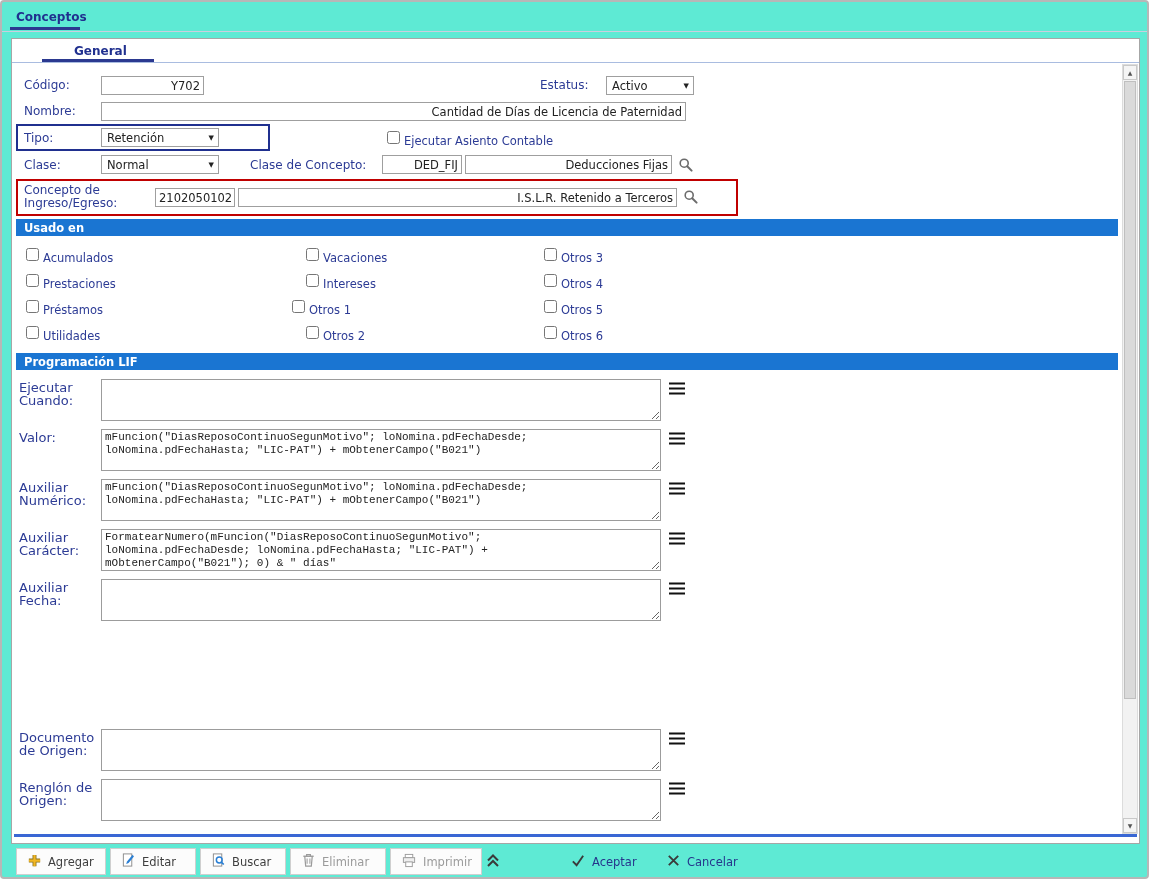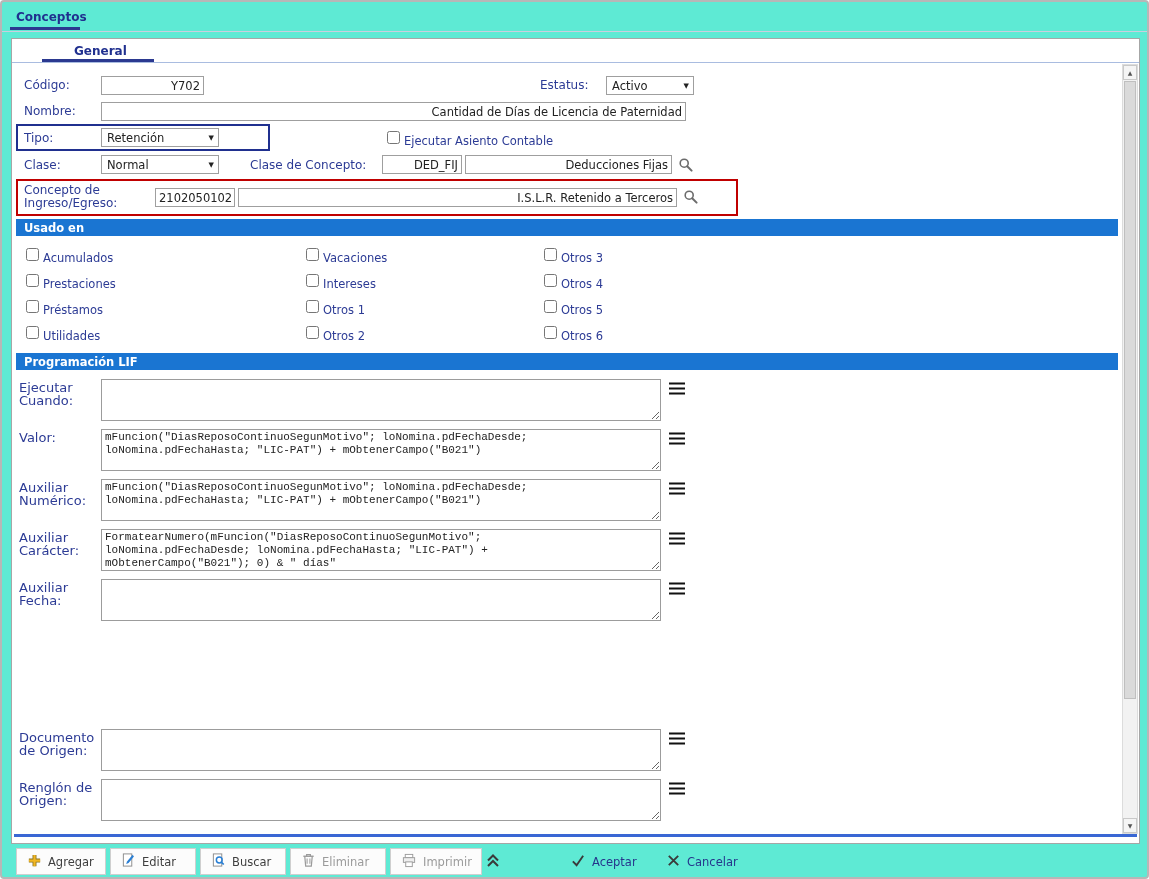--- a/index.html
+++ b/index.html
@@ -150,21 +150,21 @@
       </div>
 
     <div class="cb-item" style="left:294px;top:209px">
         <input type="checkbox" style="">
         <span class="cb-lbl">Vacaciones</span>
       </div>
     <div class="cb-item" style="left:294px;top:235px">
         <input type="checkbox" style="">
         <span class="cb-lbl">Intereses</span>
       </div>
-    <div class="cb-item" style="left:294px;top:261px">
+    <div class="cb-item" style="left:280px;top:261px">
         <input type="checkbox" style="">
         <span class="cb-lbl">Otros 1</span>
       </div>
     <div class="cb-item" style="left:294px;top:287px">
         <input type="checkbox" style="">
         <span class="cb-lbl">Otros 2</span>
       </div>
 
     <div class="cb-item" style="left:532px;top:209px">
         <input type="checkbox" style="">

